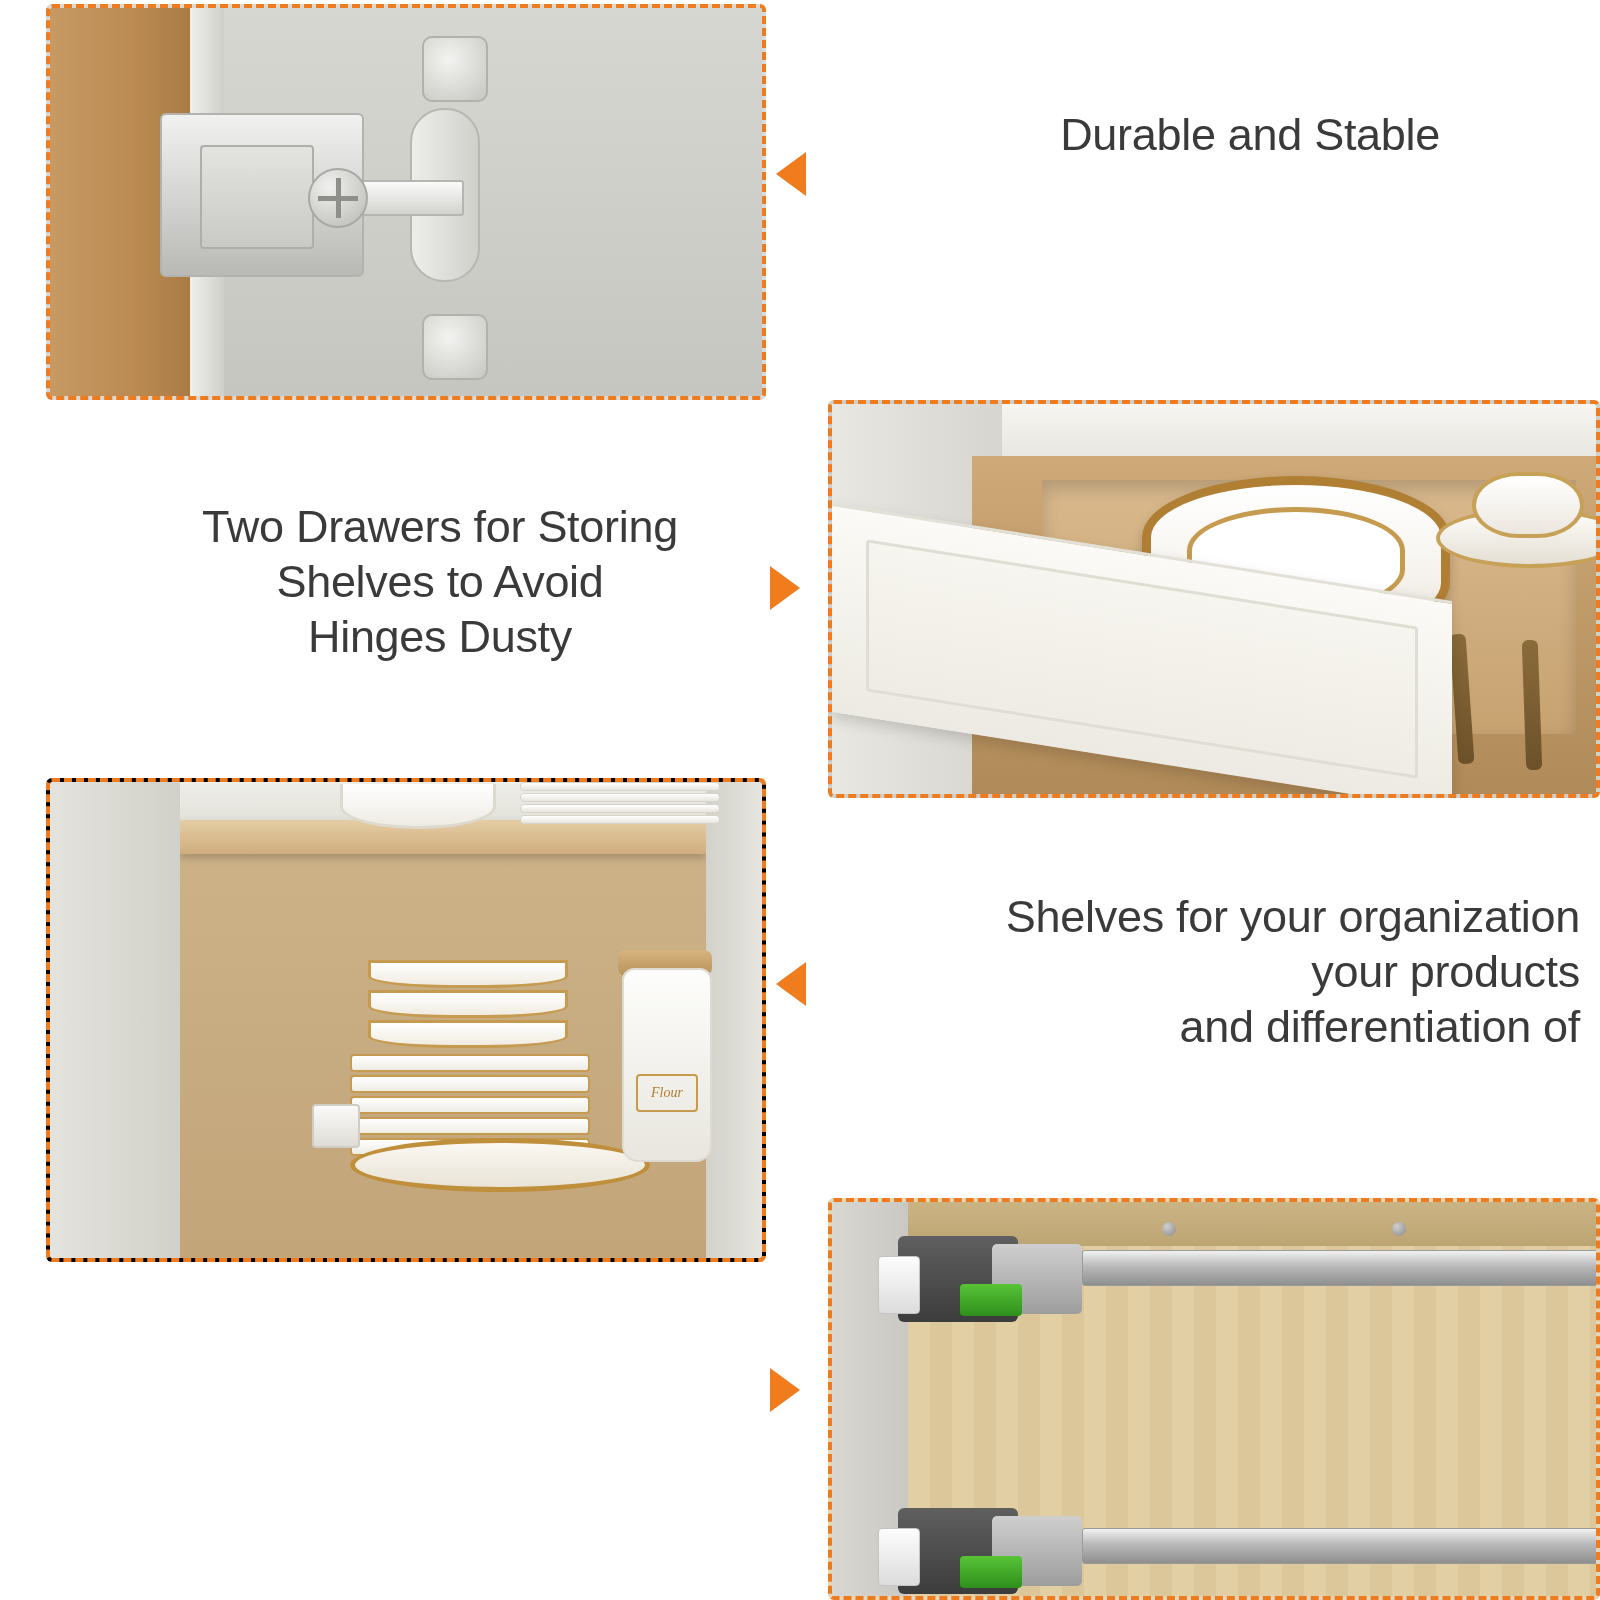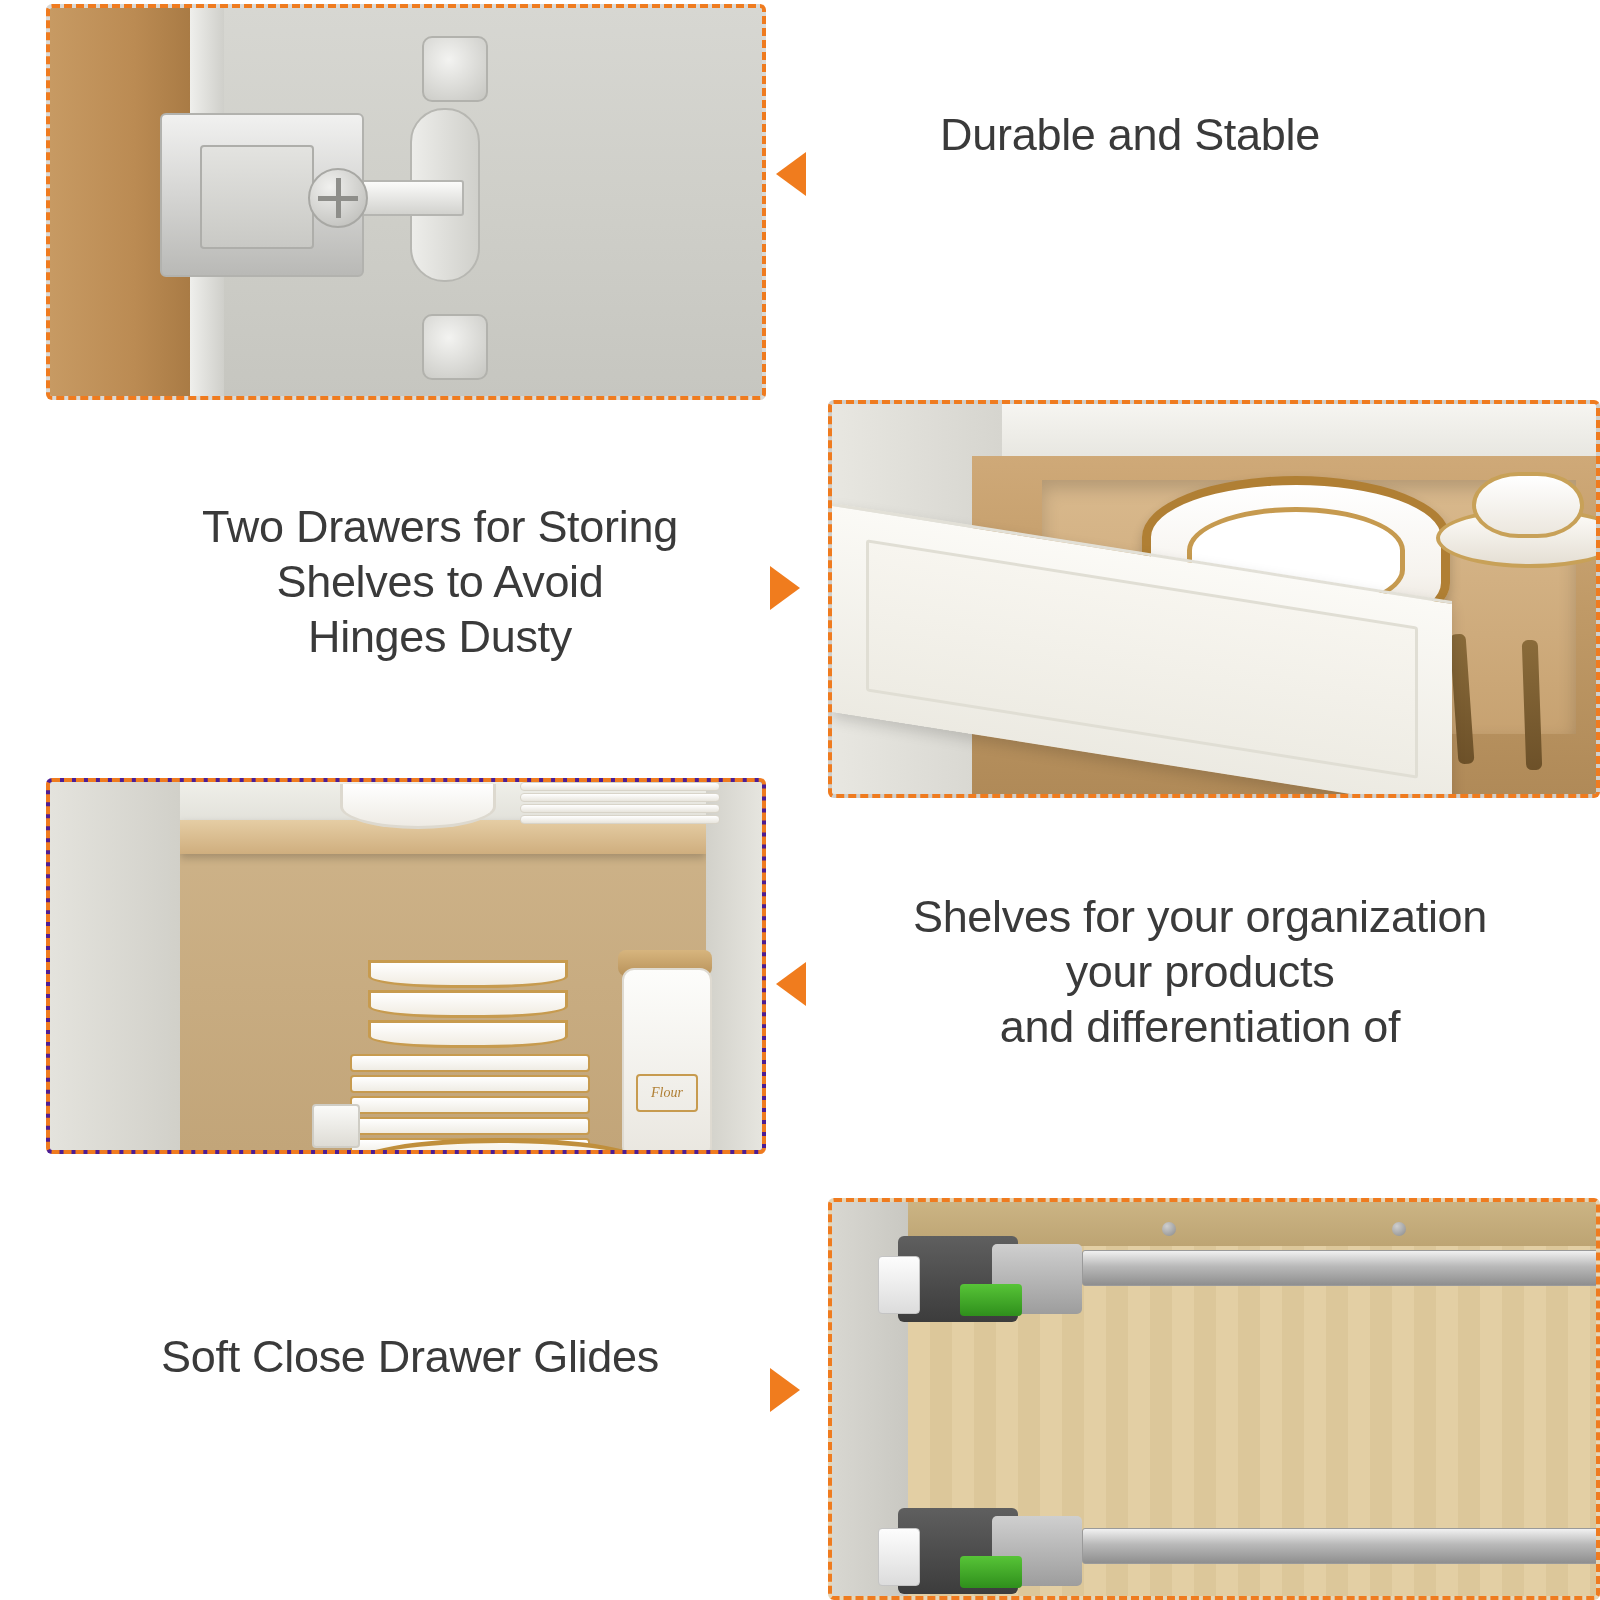--- a/index.html
+++ b/index.html
@@ -24,21 +24,21 @@
     background: #e9e9e7;
   }
   .caption {
     position: absolute;
     font-size: 45px;
     line-height: 1.22;
     color: #3a3a3a;
     letter-spacing: -0.3px;
   }
   .caption.right-align { text-align: center; }
-  .caption.left-align { text-align: center; }
+  .caption.left-align { text-align: right; }
 
   
   .arrow {
     position: absolute;
     width: 0;
     height: 0;
   }
   .arrow-left {
     border-top: 22px solid transparent;
     border-bottom: 22px solid transparent;
@@ -166,21 +166,21 @@
   .ut2 { left: 560px; top: 224px; width: 16px; height: 128px; transform: rotate(-6deg); }
   .ut3 { left: 622px; top: 230px; width: 16px; height: 130px; transform: rotate(-4deg); }
   .ut4 { left: 692px; top: 236px; width: 16px; height: 130px; transform: rotate(-2deg); }
   .dr-spoonhead {
     position: absolute; left: 482px; top: 196px; width: 40px; height: 30px;
     border-radius: 50%;
     background: radial-gradient(circle at 40% 35%, #f0c24f, #a97a25);
   }
 
   
-  #panel-shelf { left: 46px; top: 778px; width: 720px; height: 376px; background:#4c1d95; }
+  #panel-shelf { left: 46px; top: 778px; width: 720px; height: 484px; background:#000000; }
   .sh-side {
     position: absolute; left: 0; top: 0; width: 130px; height: 100%;
     background: linear-gradient(90deg,#e4e3dd,#d1d0c9);
   }
   .sh-right {
     position: absolute; right: 0; top: 0; width: 56px; height: 100%;
     background: linear-gradient(90deg,#d2d1ca,#e6e5df);
   }
   .sh-back {
     position: absolute; left: 130px; top: 60px; right: 56px; bottom: 0;
@@ -412,14 +412,13 @@
     <div class="blk-green"></div>
     <div class="blk-white"></div>
   </div>
   <div class="gl-screw" style="left:330px; top:20px;"></div>
   <div class="gl-screw" style="left:560px; top:20px;"></div>
 </div>
 
 <div class="arrow arrow-right" style="left:770px; top:1368px;"></div>
 
 <div class="caption right-align" id="cap-glides" style="left:60px; top:1330px; width:700px;">
-  <div>Soft Close Drawer Glides</div>
 </div>
 
 </body></html>

